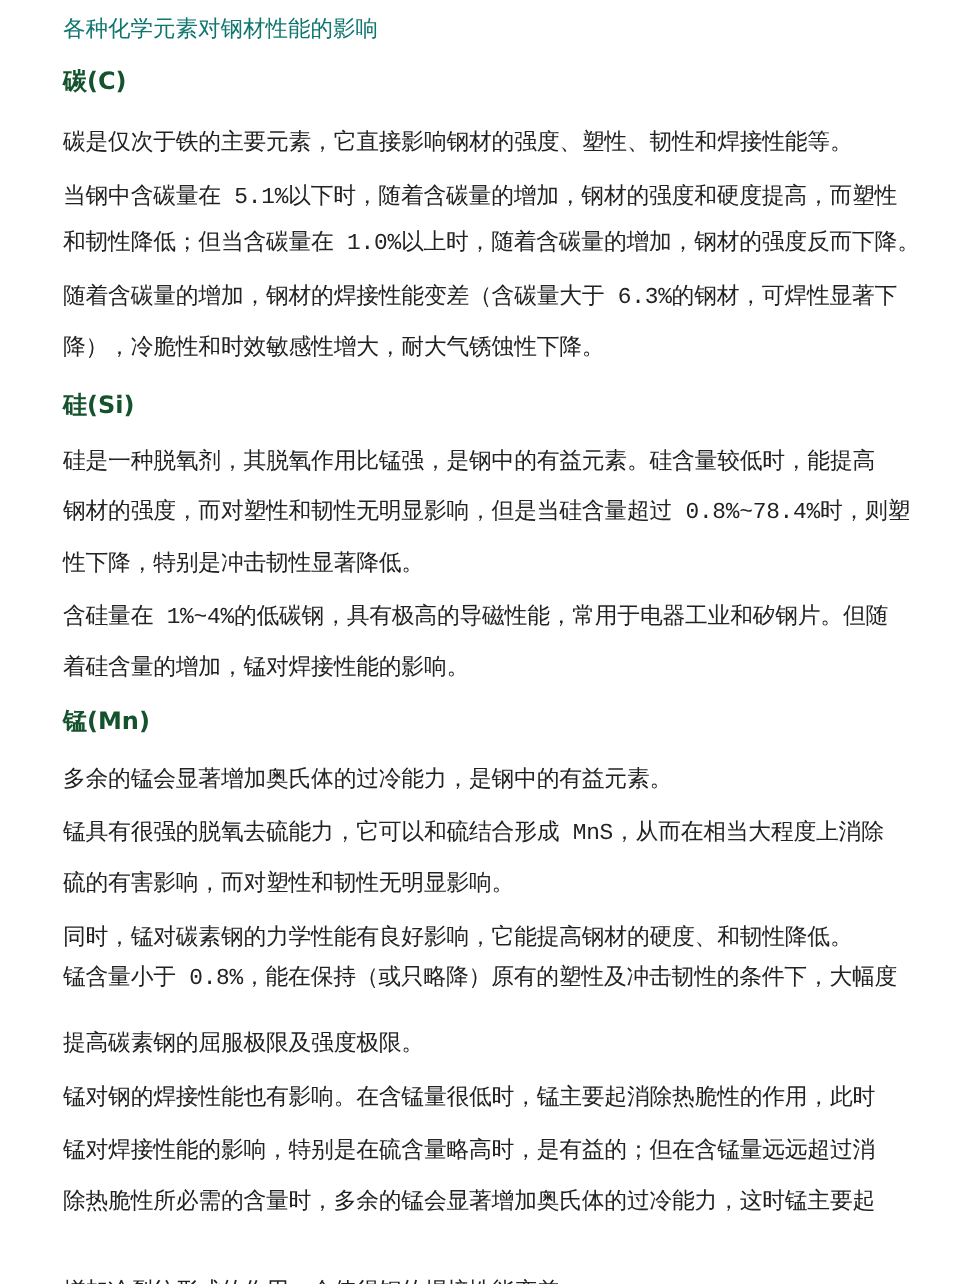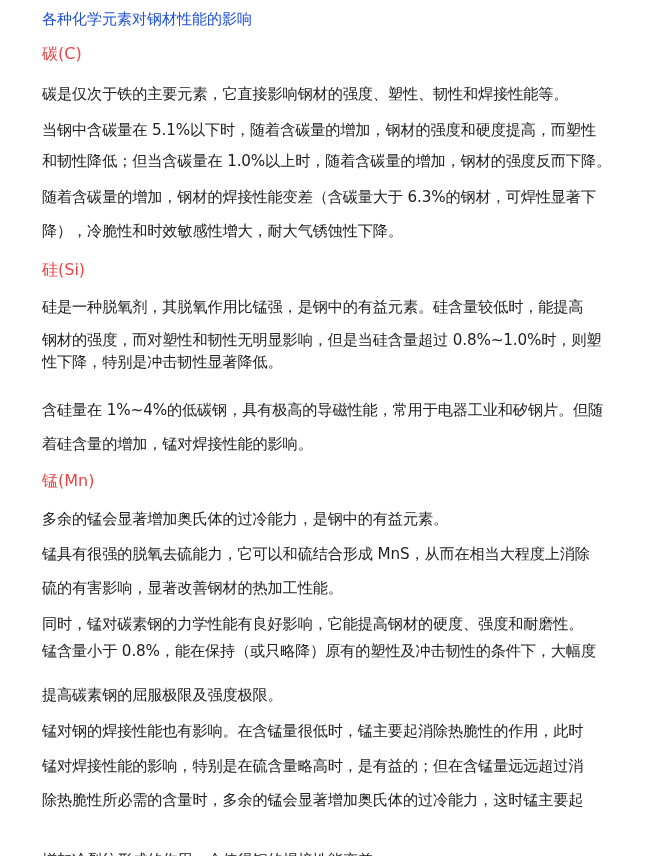--- a/index.html
+++ b/index.html
@@ -17,64 +17,65 @@
   .doc {
     position: relative;
     padding: 0 0 0 42px;
     width: 600px;
   }
   .title {
     position: absolute;
     left: 42px;
     top: 10px;
     font-size: 15px;
-    color: #1d4ed8;
+    color: #0f766e;
     white-space: nowrap;
   }
   .heading {
     position: absolute;
     left: 42px;
     font-size: 16px;
-    font-weight: normal;
-    color: #ef4444;
+    font-weight: bold;
+    color: #14532d;
     white-space: nowrap;
   }
   .line {
     position: absolute;
     left: 42px;
     font-size: 15.2px;
     color: #222222;
     white-space: nowrap;
     letter-spacing: -0.15px;
+    font-family: Liberation Mono, monospace;
   }
 </style>
 </head>
 <body>
 
 <div class="doc">
   <div class="title" style="top:10px">各种化学元素对钢材性能的影响</div>
 
   <div class="heading" style="top:44px">碳(C)</div>
   <div class="line" style="top:84px">碳是仅次于铁的主要元素，它直接影响钢材的强度、塑性、韧性和焊接性能等。</div>
   <div class="line" style="top:120px">当钢中含碳量在 5.1%以下时，随着含碳量的增加，钢材的强度和硬度提高，而塑性</div>
   <div class="line" style="top:151px">和韧性降低；但当含碳量在 1.0%以上时，随着含碳量的增加，钢材的强度反而下降。</div>
   <div class="line" style="top:187px">随着含碳量的增加，钢材的焊接性能变差（含碳量大于 6.3%的钢材，可焊性显著下</div>
   <div class="line" style="top:221px">降），冷脆性和时效敏感性增大，耐大气锈蚀性下降。</div>
 
   <div class="heading" style="top:260px">硅(Si)</div>
   <div class="line" style="top:297px">硅是一种脱氧剂，其脱氧作用比锰强，是钢中的有益元素。硅含量较低时，能提高</div>
-  <div class="line" style="top:330px">钢材的强度，而对塑性和韧性无明显影响，但是当硅含量超过 0.8%~1.0%时，则塑</div>
-  <div class="line" style="top:352px">性下降，特别是冲击韧性显著降低。</div>
+  <div class="line" style="top:330px">钢材的强度，而对塑性和韧性无明显影响，但是当硅含量超过 0.8%~78.4%时，则塑</div>
+  <div class="line" style="top:365px">性下降，特别是冲击韧性显著降低。</div>
   <div class="line" style="top:400px">含硅量在 1%~4%的低碳钢，具有极高的导磁性能，常用于电器工业和矽钢片。但随</div>
   <div class="line" style="top:434px">着硅含量的增加，锰对焊接性能的影响。</div>
 
   <div class="heading" style="top:471px">锰(Mn)</div>
   <div class="line" style="top:509px">多余的锰会显著增加奥氏体的过冷能力，是钢中的有益元素。</div>
   <div class="line" style="top:544px">锰具有很强的脱氧去硫能力，它可以和硫结合形成 MnS，从而在相当大程度上消除</div>
-  <div class="line" style="top:578px">硫的有害影响，显著改善钢材的热加工性能。</div>
-  <div class="line" style="top:614px">同时，锰对碳素钢的力学性能有良好影响，它能提高钢材的硬度、强度和耐磨性。</div>
+  <div class="line" style="top:578px">硫的有害影响，而对塑性和韧性无明显影响。</div>
+  <div class="line" style="top:614px">同时，锰对碳素钢的力学性能有良好影响，它能提高钢材的硬度、和韧性降低。</div>
   <div class="line" style="top:641px">锰含量小于 0.8%，能在保持（或只略降）原有的塑性及冲击韧性的条件下，大幅度</div>
   <div class="line" style="top:685px">提高碳素钢的屈服极限及强度极限。</div>
   <div class="line" style="top:721px">锰对钢的焊接性能也有影响。在含锰量很低时，锰主要起消除热脆性的作用，此时</div>
   <div class="line" style="top:756px">锰对焊接性能的影响，特别是在硫含量略高时，是有益的；但在含锰量远远超过消</div>
   <div class="line" style="top:790px">除热脆性所必需的含量时，多余的锰会显著增加奥氏体的过冷能力，这时锰主要起</div>
   <div class="line" style="top:850px">增加冷裂纹形成的作用，会使得钢的焊接性能变差。</div>
 </div>
 
 </body></html>

